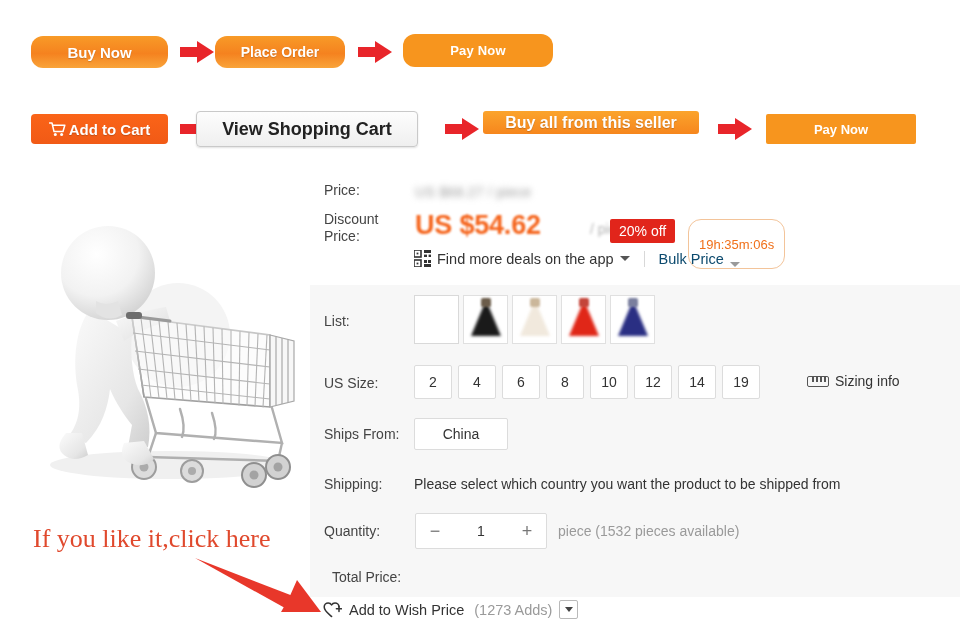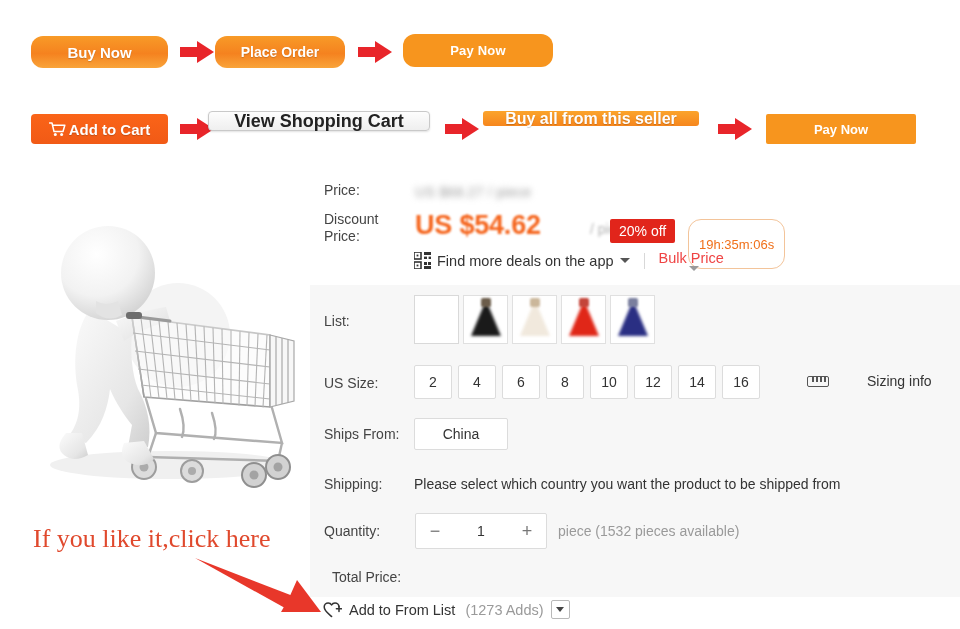--- a/index.html
+++ b/index.html
@@ -29,25 +29,25 @@
            background:linear-gradient(180deg,#f89b28 0%,#f5821f 55%,#f9a43a 100%);
            text-shadow:0 1px 1px rgba(0,0,0,.18);}
   .pay-now-1{left:403px;top:34px;width:150px;height:33px;font-size:13px;font-weight:bold;
            background:#f7951e;letter-spacing:.2px;}
 
   
   .add-cart{left:31px;top:114px;width:137px;height:30px;font-size:15px;font-weight:bold;
            background:linear-gradient(180deg,#fa6418 0%,#f15a16 100%);border-radius:4px;
            text-shadow:0 1px 1px rgba(0,0,0,.2);}
   .add-cart .cart-ico{margin-right:3px;display:inline-flex;align-items:center;}
-  .view-cart{left:208px;top:111px;width:222px;height:20px;font-size:18px;font-weight:bold;
+  .view-cart{left:196px;top:111px;width:222px;height:36px;font-size:18px;font-weight:bold;
            background:linear-gradient(180deg,#fdfdfd 0%,#efefef 100%);
            color:#222;border:1px solid #c9c9c9;border-radius:4px;
            box-shadow:0 1px 2px rgba(0,0,0,.12);}
-  .buy-all{left:483px;top:111px;width:216px;height:15px;font-size:16px;font-weight:bold;
+  .buy-all{left:483px;top:111px;width:216px;height:23px;font-size:16px;font-weight:bold;
            background:linear-gradient(180deg,#fba42c 0%,#f6861d 100%);border-radius:3px;
            text-shadow:0 1px 1px rgba(0,0,0,.2);}
   .pay-now-2{left:766px;top:114px;width:150px;height:30px;font-size:13px;font-weight:bold;
            background:#f7951e;border-radius:2px;}
 
   
   .panel{position:absolute;left:310px;top:285px;width:650px;height:312px;background:#f7f7f7;}
   .price-block{position:absolute;left:310px;top:170px;width:650px;height:115px;background:#fff;}
 
   .lbl{position:absolute;color:#444;font-size:14px;}
@@ -65,39 +65,39 @@
      border:1px solid #f3c49a;border-radius:13px;color:#f0701a;font-size:13px;
      display:flex;align-items:center;background:#fff;}
 
   .deals-row{position:absolute;left:414px;top:250px;display:flex;align-items:center;
      font-size:14.5px;color:#333;}
   .qr-ico{width:17px;height:17px;margin-right:6px;display:block;}
   .caret{display:inline-block;width:0;height:0;margin-left:6px;
      border-left:5px solid transparent;border-right:5px solid transparent;border-top:5px solid #555;}
   .caret.light{border-top-color:#9a9a9a;}
   .divider-v{width:1px;height:16px;background:#d8d8d8;margin:0 14px;}
-  .bulk{color:#ef4444;display:flex;align-items:center;flex-direction:column;}
+  .bulk{color:#0c4a6e;display:flex;align-items:flex-end;}
 
   .row-color{left:324px;top:313px;}
   .swatches{position:absolute;left:414px;top:295px;display:flex;}
   .sw{width:43px;height:47px;border:1px solid #e0e0e0;background:#fff;margin-right:4px;
       position:relative;overflow:hidden;}
   .sw.first{border-color:#d9d9d9;}
   .dress{position:absolute;left:50%;top:4px;transform:translateX(-50%);
       width:0;height:0;border-left:15px solid transparent;border-right:15px solid transparent;
       border-bottom:36px solid #000;filter:blur(1.4px);}
   .dress.top{position:absolute;left:50%;top:2px;transform:translateX(-50%);
       width:10px;height:9px;border:none;background:#888;border-radius:2px;filter:blur(1.2px);}
 
   .row-size{left:324px;top:375px;}
   .sizes{position:absolute;left:414px;top:365px;display:flex;}
   .sbox{width:36px;height:32px;border:1px solid #dcdcdc;background:#fff;margin-right:6px;
      display:flex;align-items:center;justify-content:center;font-size:14px;color:#333;border-radius:2px;}
   .sizing-info{position:absolute;left:807px;top:373px;display:flex;align-items:center;
-     font-size:14px;color:#333;gap:32px;}
+     font-size:14px;color:#333;}
   .ruler{width:22px;height:11px;border:1.6px solid #555;border-radius:2px;margin-right:6px;
      position:relative;box-sizing:border-box;}
   .ruler i{position:absolute;top:0;width:1.6px;height:5px;background:#555;}
 
   .row-ships{left:324px;top:426px;}
   .china-box{position:absolute;left:414px;top:418px;min-width:66px;height:30px;padding:0 13px;
      border:1px solid #dcdcdc;background:#fff;display:flex;align-items:center;justify-content:center;
      font-size:14px;color:#333;border-radius:2px;}
 
   .row-shipping{left:324px;top:476px;}
@@ -352,21 +352,21 @@
 
   <div class="lbl row-size">US Size:</div>
   <div class="sizes">
     <div class="sbox">2</div>
     <div class="sbox">4</div>
     <div class="sbox">6</div>
     <div class="sbox">8</div>
     <div class="sbox">10</div>
     <div class="sbox">12</div>
     <div class="sbox">14</div>
-    <div class="sbox">16</div>
+    <div class="sbox">19</div>
   </div>
   <div class="sizing-info">
     <span class="ruler">
       <i style="left:4px;"></i>
         <i style="left:8px;"></i>
         <i style="left:12px;"></i>
         <i style="left:16px;"></i>
     </span>
     <span>Sizing info</span>
   </div>
@@ -388,20 +388,20 @@
   <div class="lbl row-total">Total Price:</div>
 
   <div class="wish">
     <span class="heart">
       <svg width="19" height="17" viewBox="0 0 19 17">
         <path d="M8.6 15.4 C5.2 12.6 1.2 10 1.2 6.1 C1.2 3.6 3.1 2 5.2 2 C6.8 2 8 2.9 8.6 4
                  C9.2 2.9 10.4 2 12 2 C14.1 2 16 3.6 16 6.1" fill="none" stroke="#333" stroke-width="1.5" stroke-linecap="round" stroke-linejoin="round"></path>
         <path d="M16 5.2 L16 10.4 M13.4 7.8 L18.6 7.8" stroke="#333" stroke-width="1.5" stroke-linecap="round"></path>
       </svg>
     </span>
-    <span>Add to From List</span>
+    <span>Add to Wish Price</span>
     <span class="wish-count">(1273 Adds)</span>
     <span class="wish-drop">
       <span class="c"></span>
     </span>
   </div>
 
 </div>
 
 </body></html>

